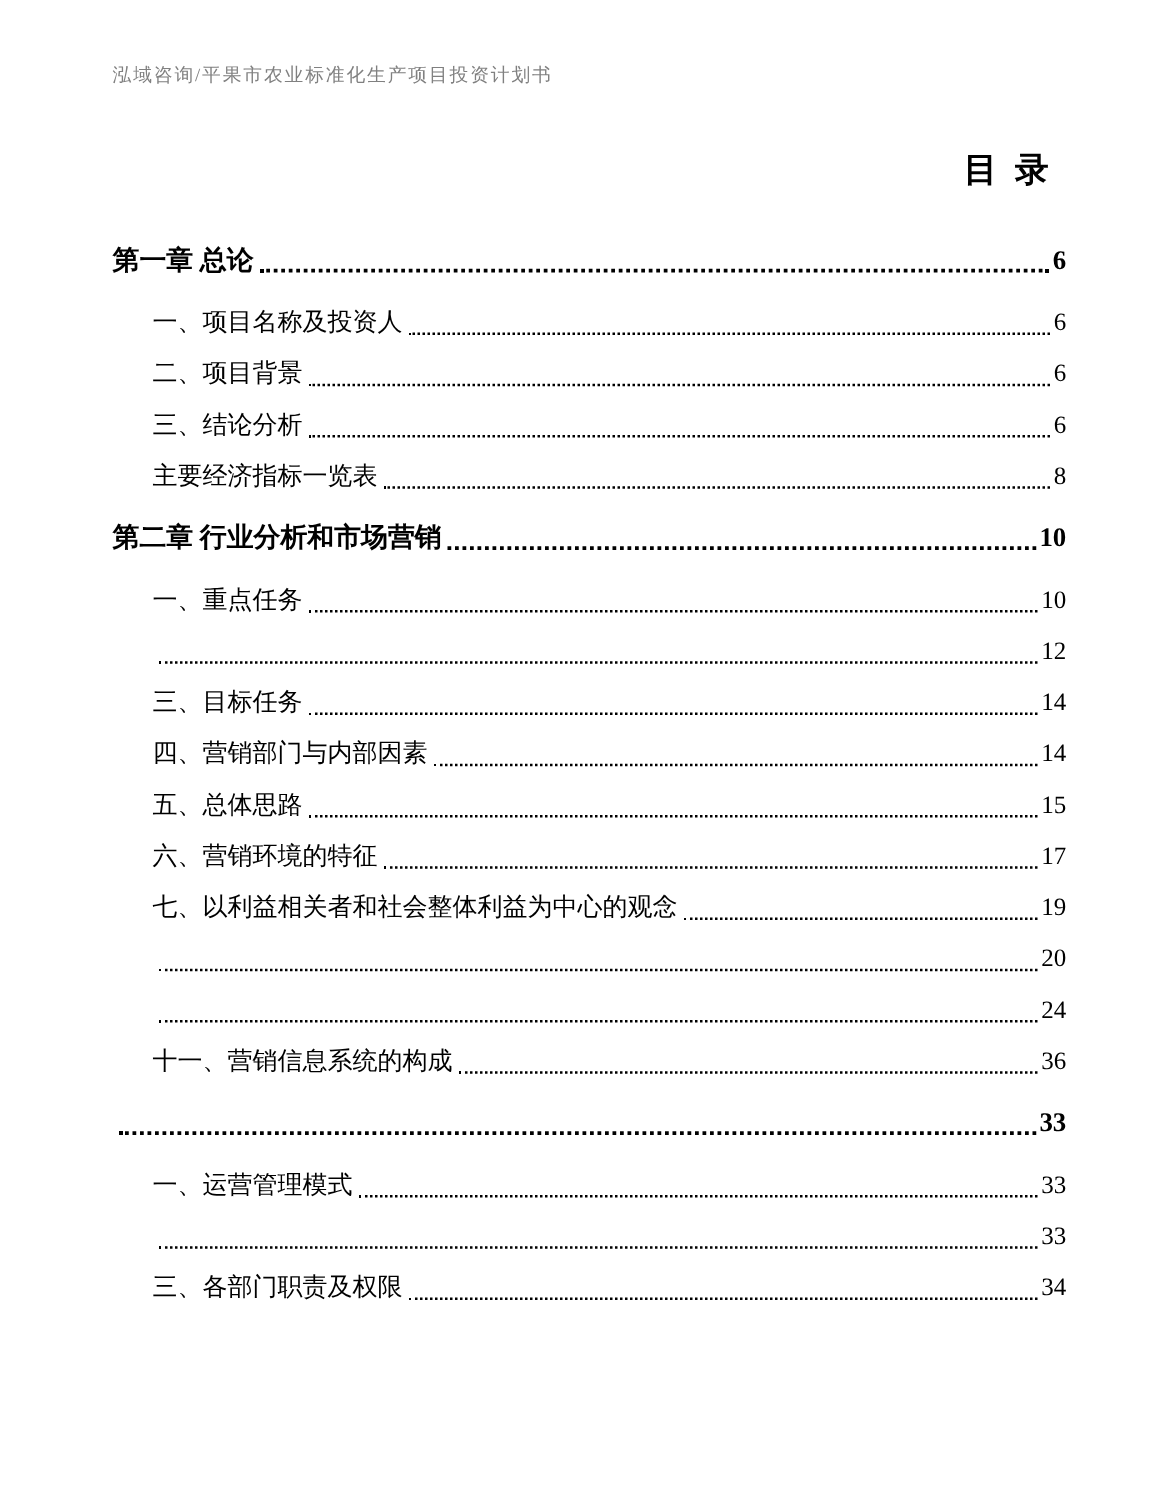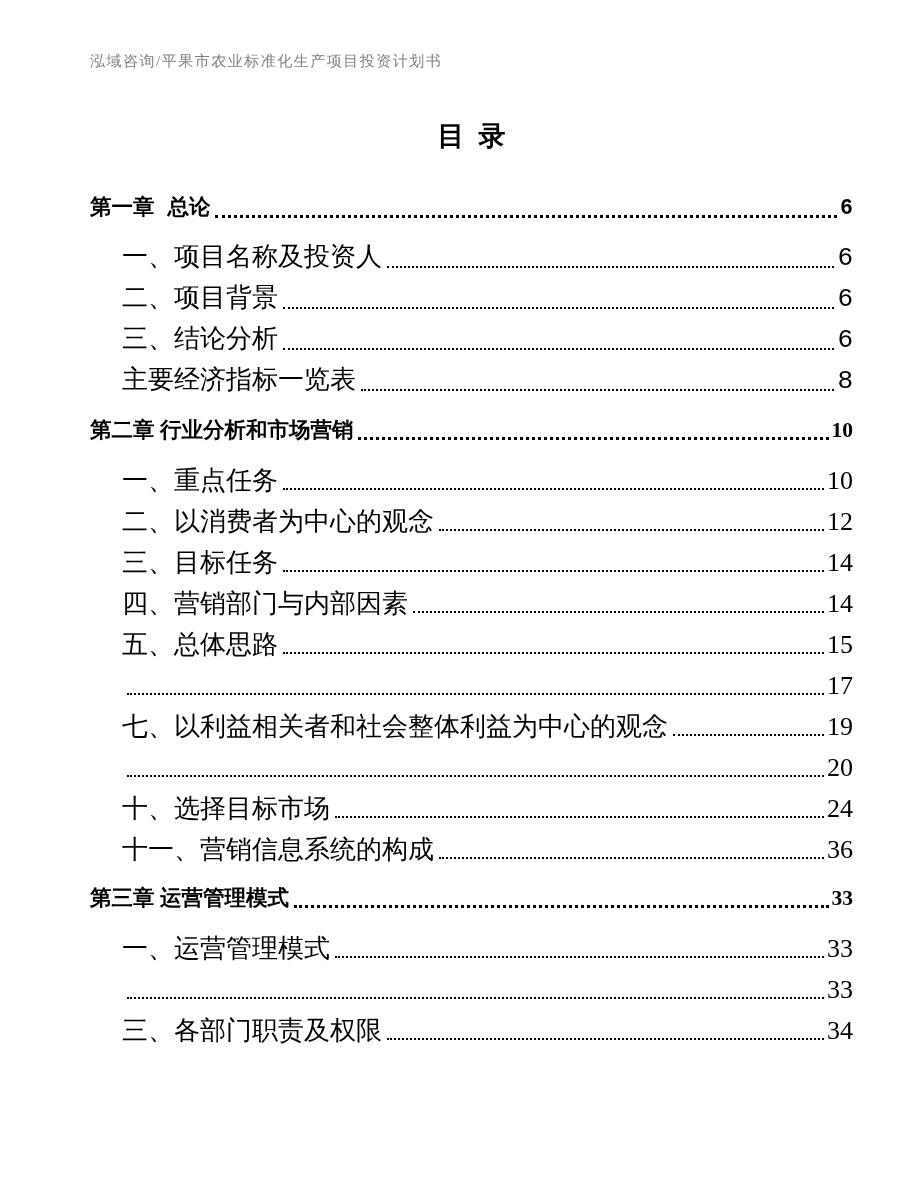--- a/index.html
+++ b/index.html
@@ -22,42 +22,42 @@
     background: #ffffff;
   }
   .doc-header {
     font-size: 15px;
     line-height: 22px;
     color: #808080;
     letter-spacing: 1.5px;
   }
   .doc-title {
     margin: 44px 0 0 0;
-    text-align: center;
+    text-align: right;
     font-size: 27px;
     line-height: 40px;
     font-weight: 700;
     letter-spacing: 14px;
     padding-left: 14px; 
   }
   .toc-section { margin-top: 18px; }
-  .toc-section:first-child { margin-top: 36px; font-family: Liberation Mono, monospace; }
+  .toc-section:first-child { margin-top: 36px; }
 
   .chapter-row {
     display: flex;
     align-items: flex-end;
     font-weight: 700;
     font-size: 21.5px;
     line-height: 32px;
     margin-bottom: 20px;
   }
   .item-row {
     display: flex;
     align-items: flex-end;
-    font-size: 26px;
+    font-size: 20px;
     line-height: 29px;
     margin-bottom: 12px;
     padding-left: 32px;
   }
   .label { white-space: nowrap; }
   .leader {
     flex: 1 1 auto;
     min-width: 20px;
     border-bottom: 2px dotted #000000;
     margin: 0 3px 5px 5px;
@@ -117,21 +117,20 @@
       <span class="pagenum">10</span>
     </div>
     <div class="items">
   <div class="item-row">
     <span class="label">一、重点任务</span>
     <span class="leader"></span>
     <span class="pagenum">10</span>
   </div>
 
   <div class="item-row">
-    <span class="label">二、以消费者为中心的观念</span>
     <span class="leader"></span>
     <span class="pagenum">12</span>
   </div>
 
   <div class="item-row">
     <span class="label">三、目标任务</span>
     <span class="leader"></span>
     <span class="pagenum">14</span>
   </div>
 
@@ -141,53 +140,52 @@
     <span class="pagenum">14</span>
   </div>
 
   <div class="item-row">
     <span class="label">五、总体思路</span>
     <span class="leader"></span>
     <span class="pagenum">15</span>
   </div>
 
   <div class="item-row">
+    <span class="label">六、营销环境的特征</span>
     <span class="leader"></span>
     <span class="pagenum">17</span>
   </div>
 
   <div class="item-row">
     <span class="label">七、以利益相关者和社会整体利益为中心的观念</span>
     <span class="leader"></span>
     <span class="pagenum">19</span>
   </div>
 
   <div class="item-row">
     <span class="leader"></span>
     <span class="pagenum">20</span>
   </div>
 
 
   <div class="item-row">
-    <span class="label">十、选择目标市场</span>
     <span class="leader"></span>
     <span class="pagenum">24</span>
   </div>
 
   <div class="item-row">
     <span class="label">十一、营销信息系统的构成</span>
     <span class="leader"></span>
     <span class="pagenum">36</span>
   </div>
 </div>
   </div>
 
   <div class="toc-section">
     <div class="chapter-row">
-      <span class="label">第三章 运营管理模式</span>
       <span class="leader"></span>
       <span class="pagenum">33</span>
     </div>
     <div class="items">
   <div class="item-row">
     <span class="label">一、运营管理模式</span>
     <span class="leader"></span>
     <span class="pagenum">33</span>
   </div>
 

